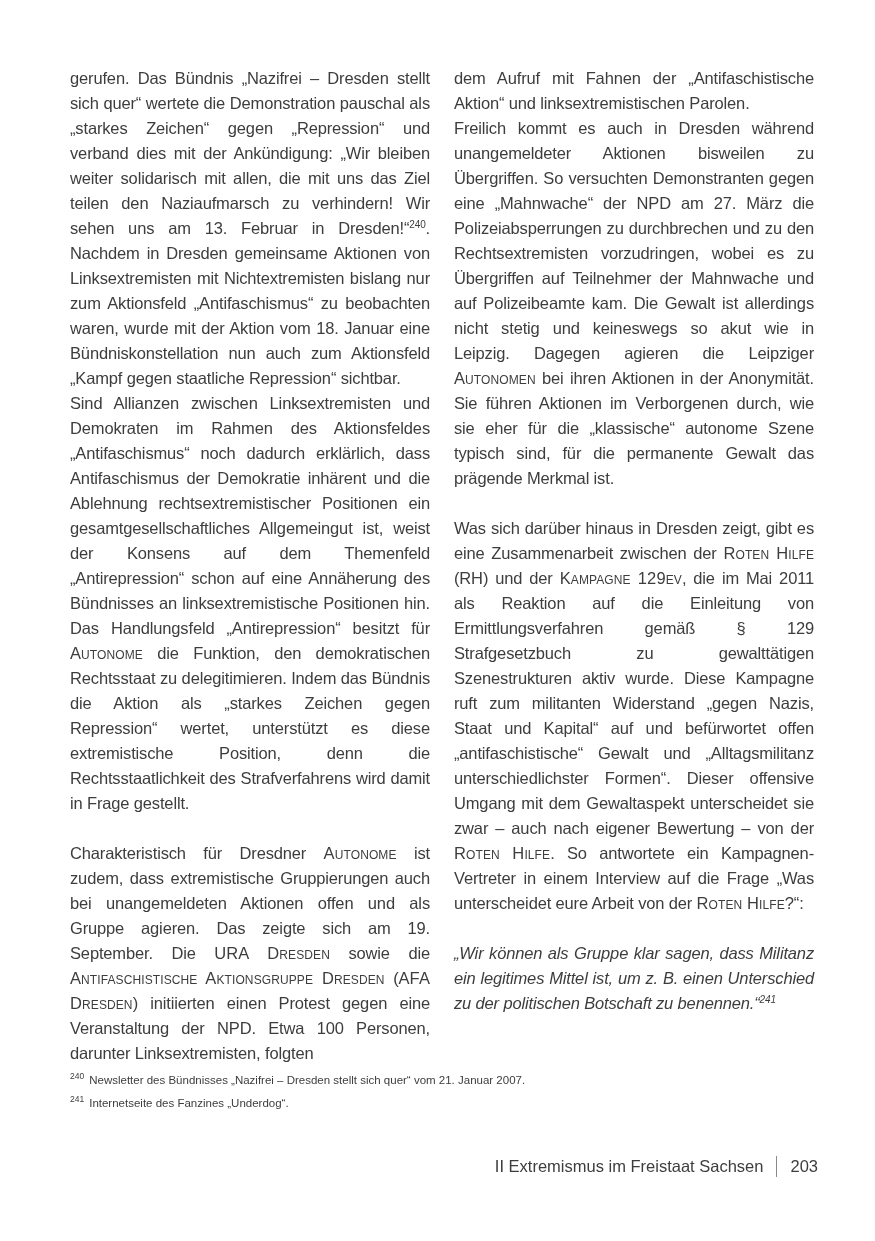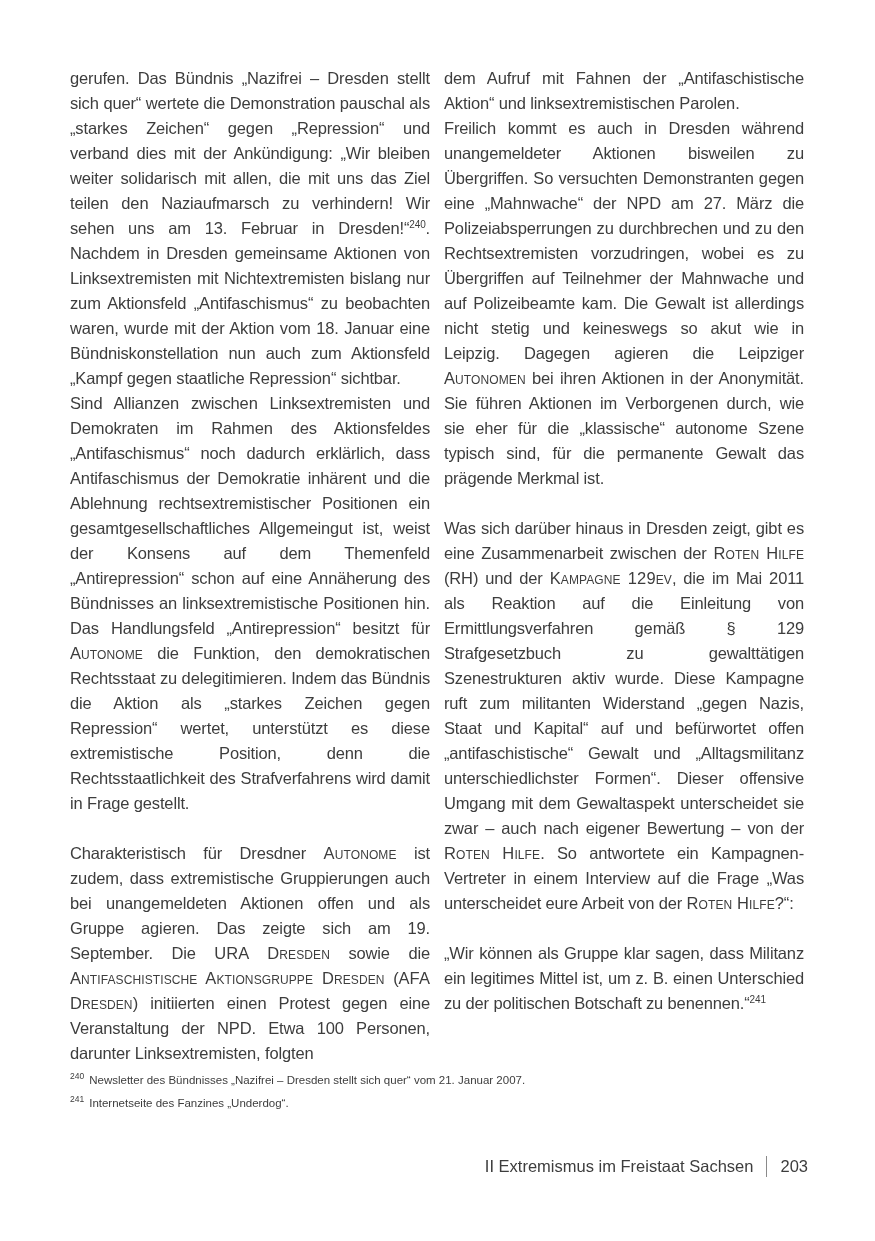--- a/index.html
+++ b/index.html
@@ -14,39 +14,40 @@
     background: #ffffff;
     font-family: "Liberation Sans", sans-serif;
     color: #3d3d3d;
     overflow: hidden;
   }
   .columns {
     position: absolute;
     top: 66px;
     left: 70px;
     display: flex;
-    gap: 14px;
+    gap: 24px;
     justify-content: flex-end;
   }
   .col {
     width: 360px;
   }
   .para {
     margin: 0;
     font-size: 16.5px;
     line-height: 25px;
     text-align: justify;
     letter-spacing: -0.15px;
     hyphens: auto;
     -webkit-hyphens: auto;
   }
   .para.spaced {
     margin-top: 25px;
   }
   .para.quote {
+    font-style: italic;
   }
   .sc {
     font-variant: small-caps;
     letter-spacing: 0.1px;
     margin-top: 32px;
   }
   sup.fn-ref {
     font-size: 10px;
     line-height: 0;
     vertical-align: super;
@@ -65,21 +66,21 @@
   }
   .footnote sup.fn-marker {
     font-size: 8.5px;
     line-height: 0;
     vertical-align: super;
     margin-right: 5px;
   }
   .footer {
     position: absolute;
     top: 1156px;
-    right: 67px;
+    right: 57px;
     display: flex;
     align-items: center;
     gap: 13px;
     font-size: 16.5px;
     color: #3d3d3d;
   }
   .footer-divider {
     width: 1px;
     height: 21px;
     background: #8a8a8a;

